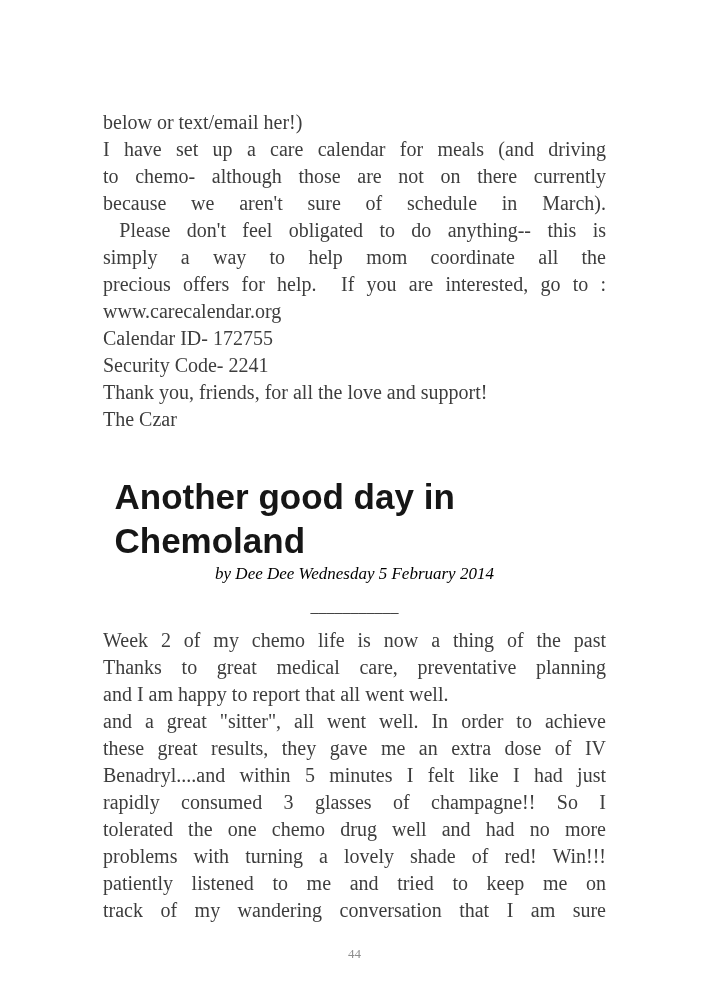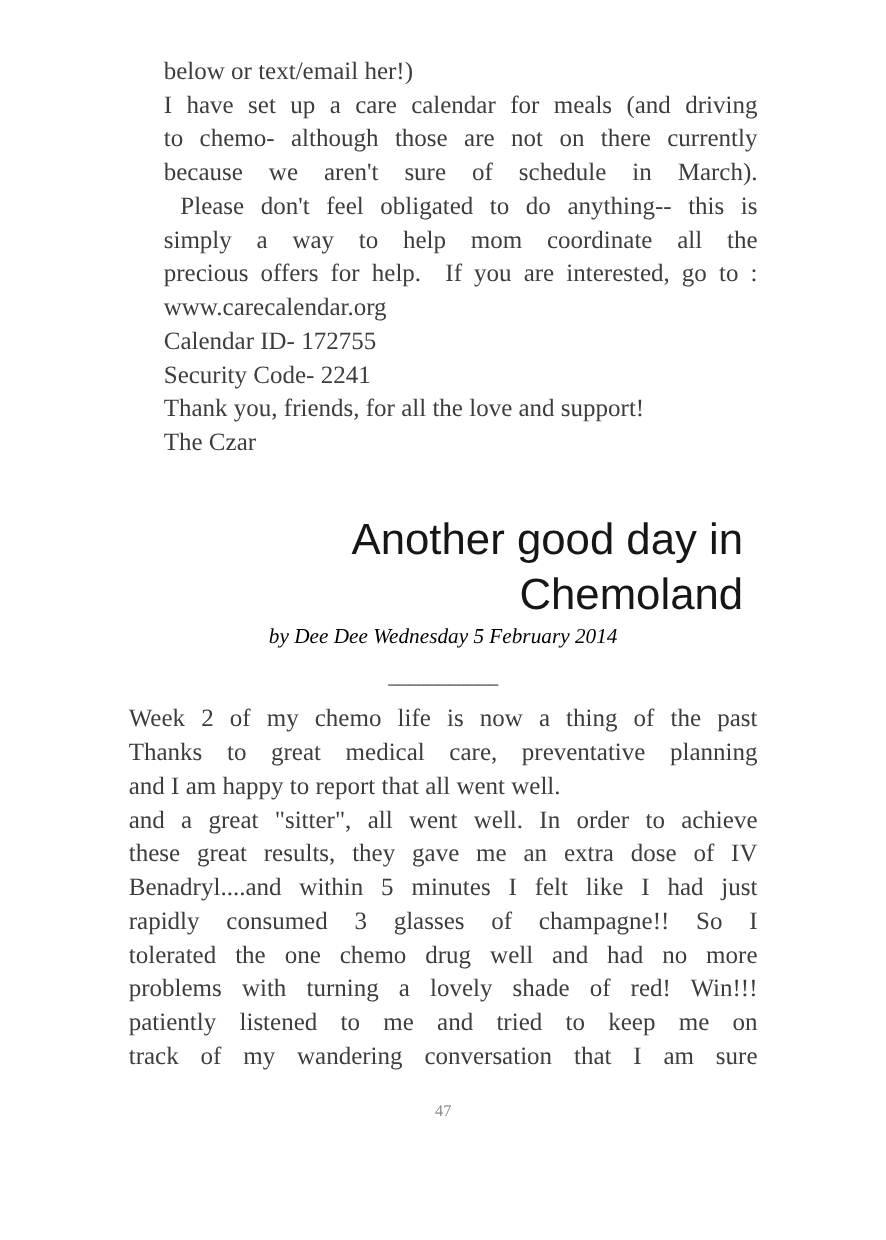--- a/index.html
+++ b/index.html
@@ -18,39 +18,38 @@
   }
   .content {
     width: 503px;
     margin: 0 auto;
   }
   .text-block {
     font-size: 20px;
     line-height: 27px;
   }
   .text-block.first {
-    padding-top: 44px;
-    margin-left: 28px;
+    padding-top: 109px;
   }
   .line {
     white-space: normal;
   }
   .line.j {
     text-align: justify;
     text-align-last: justify;
   }
   .post-title {
     margin: 42px auto 0 auto;
     width: 480px;
     font-family: "Liberation Sans", sans-serif;
-    font-weight: normal;
+    font-weight: bold;
     font-size: 35px;
     line-height: 44px;
     color: #161616;
-    text-align: right;
+    text-align: left;
   }
   .post-byline {
     margin-top: 0;
     font-style: italic;
     font-size: 17px;
     line-height: 22px;
     color: #000000;
     text-align: center;
   }
   .section-divider {
@@ -107,16 +106,16 @@
         <div class="line j">and a great "sitter", all went well. In order to achieve</div>
         <div class="line j">these great results, they gave me an extra dose of IV</div>
         <div class="line j">Benadryl....and within 5 minutes I felt like I had just</div>
         <div class="line j">rapidly consumed 3 glasses of champagne!! So I</div>
         <div class="line j">tolerated the one chemo drug well and had no more</div>
         <div class="line j">problems with turning a lovely shade of red! Win!!!</div>
         <div class="line j">patiently listened to me and tried to keep me on</div>
         <div class="line j">track of my wandering conversation that I am sure</div>
       </div>
 
-    <div class="page-number">47</div>
+    <div class="page-number">44</div>
 
   </div>
 </div>
 
 </body></html>

